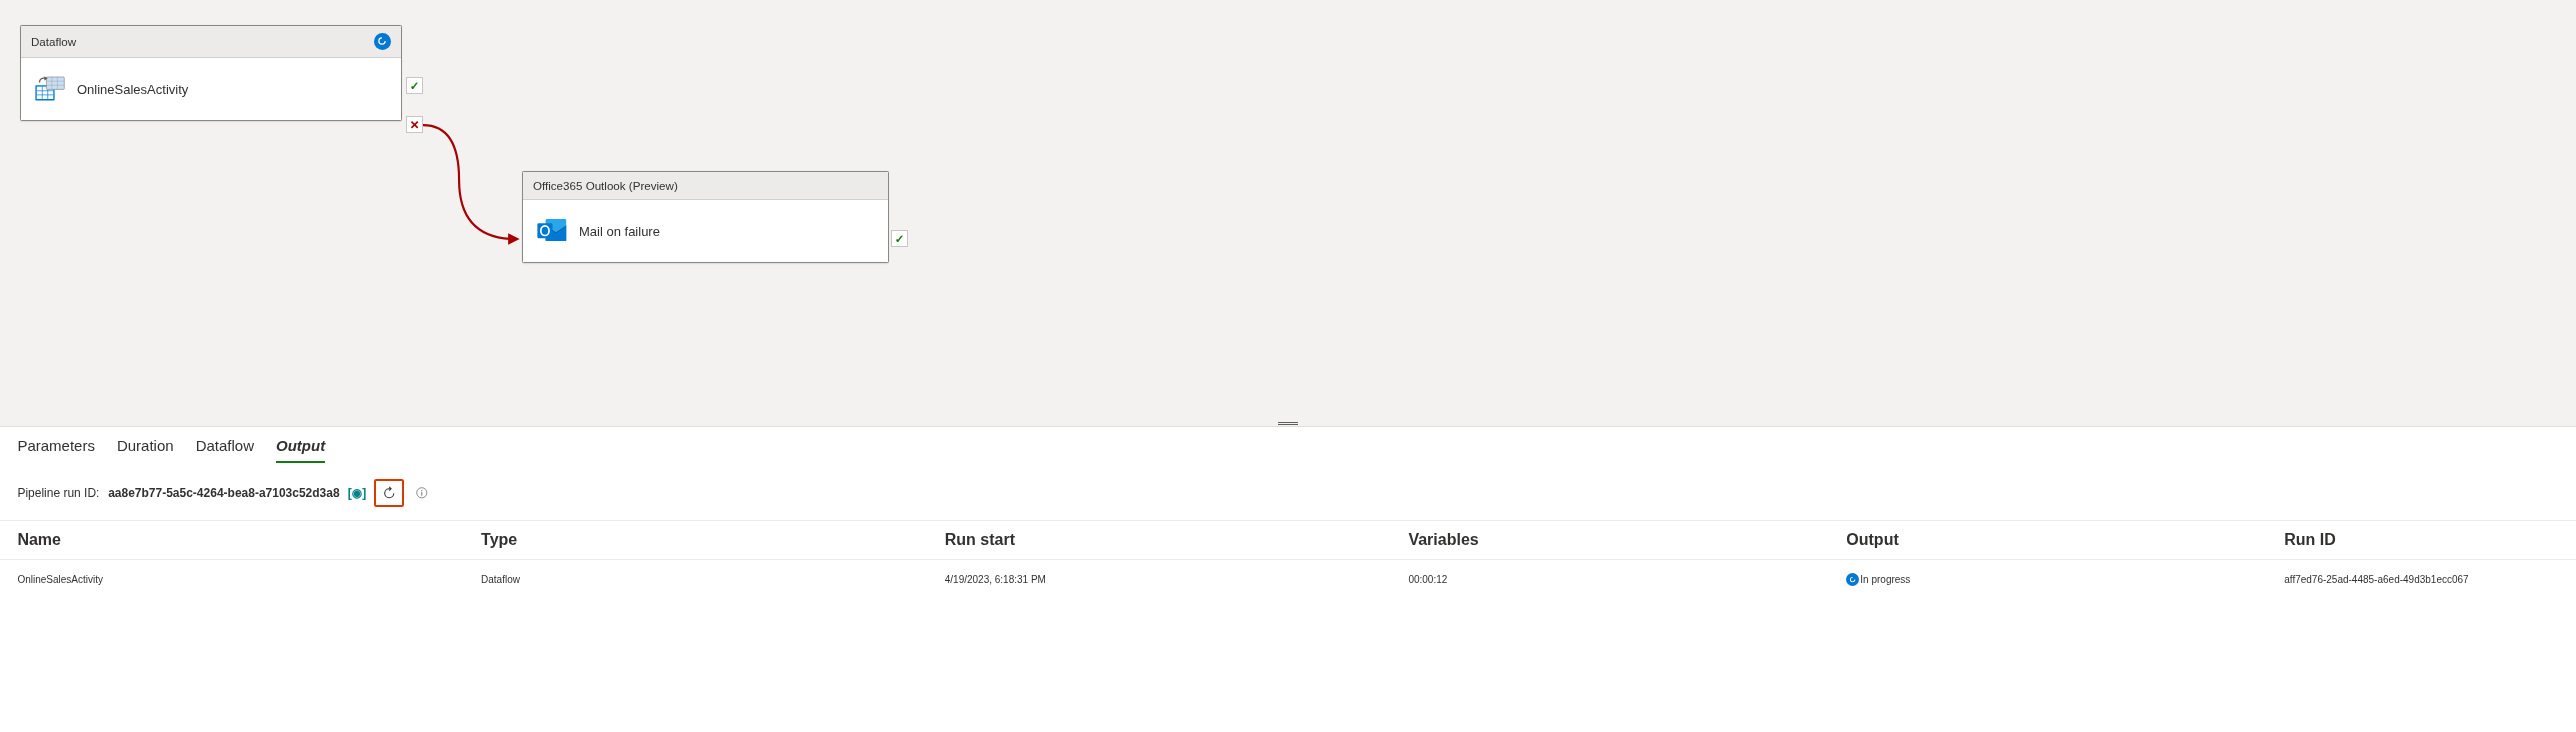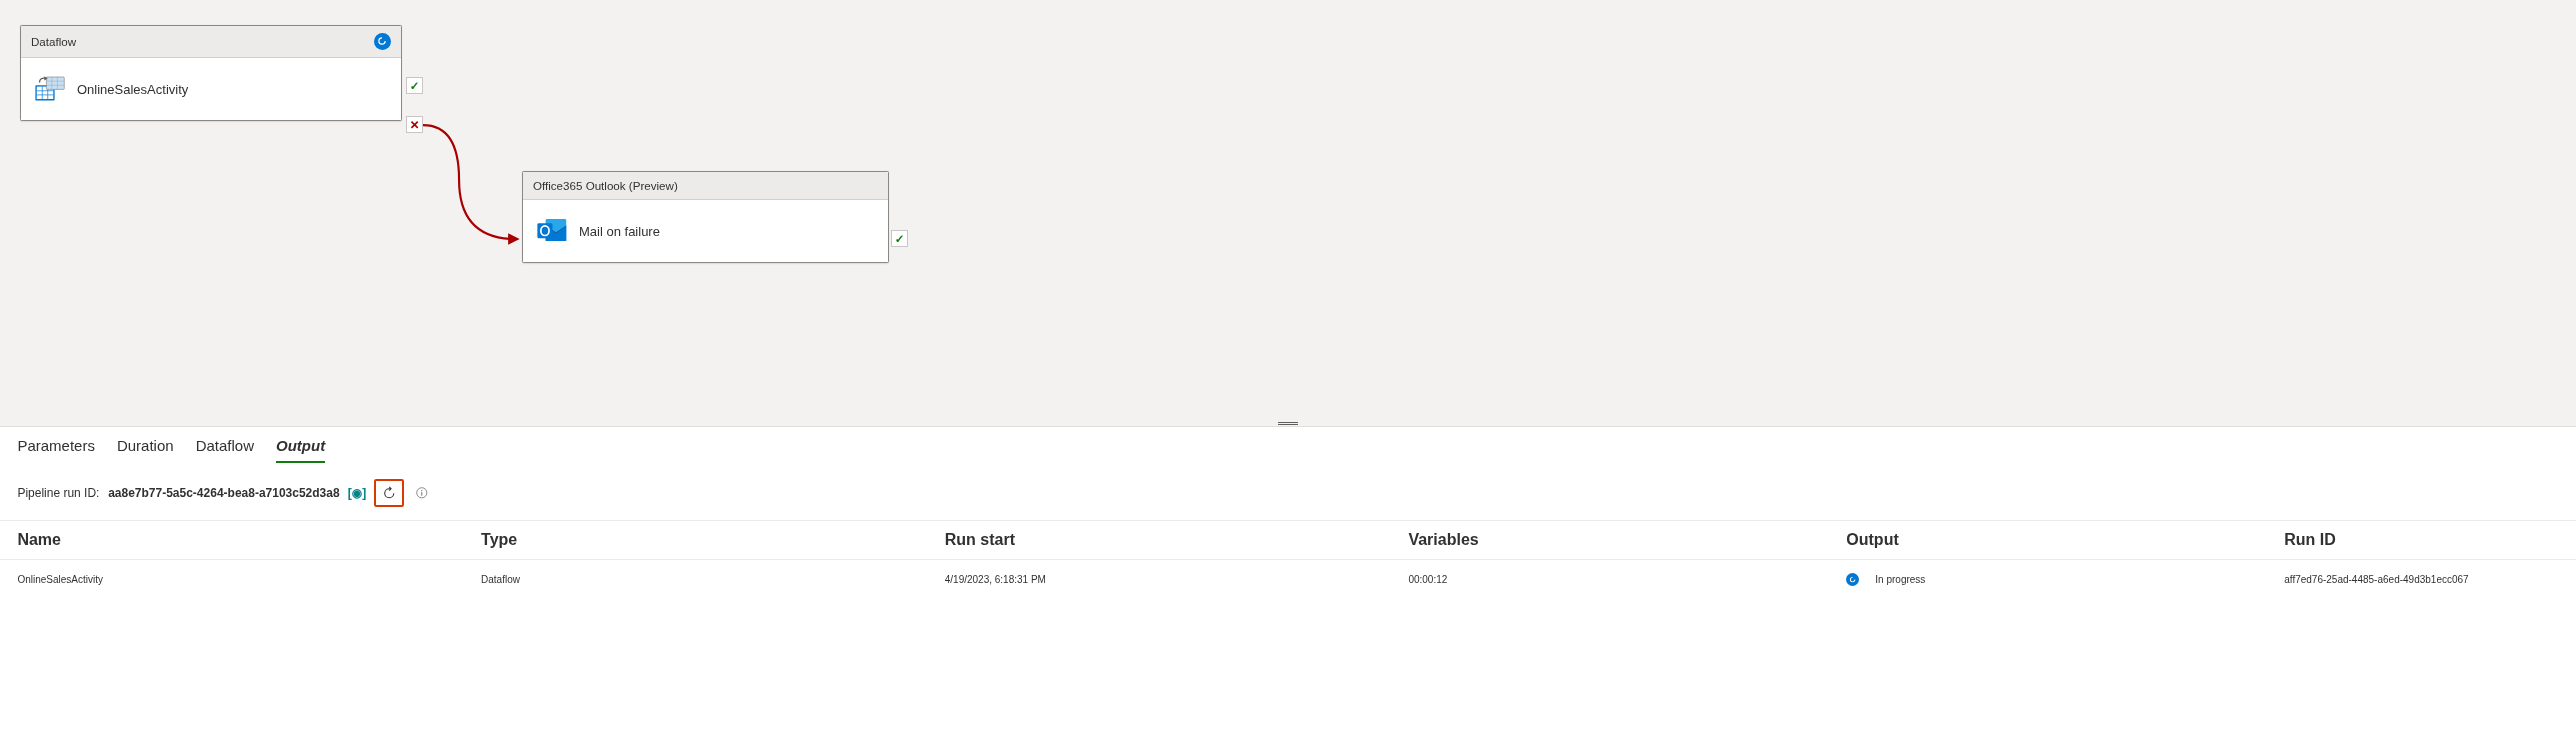--- a/index.html
+++ b/index.html
@@ -100,21 +100,21 @@
       border-radius: 2.2px;
       width: 30px; height: 27.5px;
       display: inline-flex; align-items: center; justify-content: center;
       cursor: pointer;
     }
     
     table { width: 100%; border-collapse: collapse; }
     th { text-align: left; font-weight: 600; padding: 10px 17.4px; font-size: 16px; border-bottom: 0.7px solid #edebe9; }
     td { padding: 13px 17.4px; font-size: 10px; color: #323130; }
     
-    .status-cell { display: flex; align-items: center; gap: 16px; }
+    .status-cell { display: flex; align-items: center; gap: 1px; }
     .status-spinner {
       width: 13px; height: 13px; border-radius: 50%;
       background: #0078d4;
       display: flex; align-items: center; justify-content: center;
     }
     
     .resize-handle {
       position: absolute;
       bottom: -0.7px;
       left: 50%;

